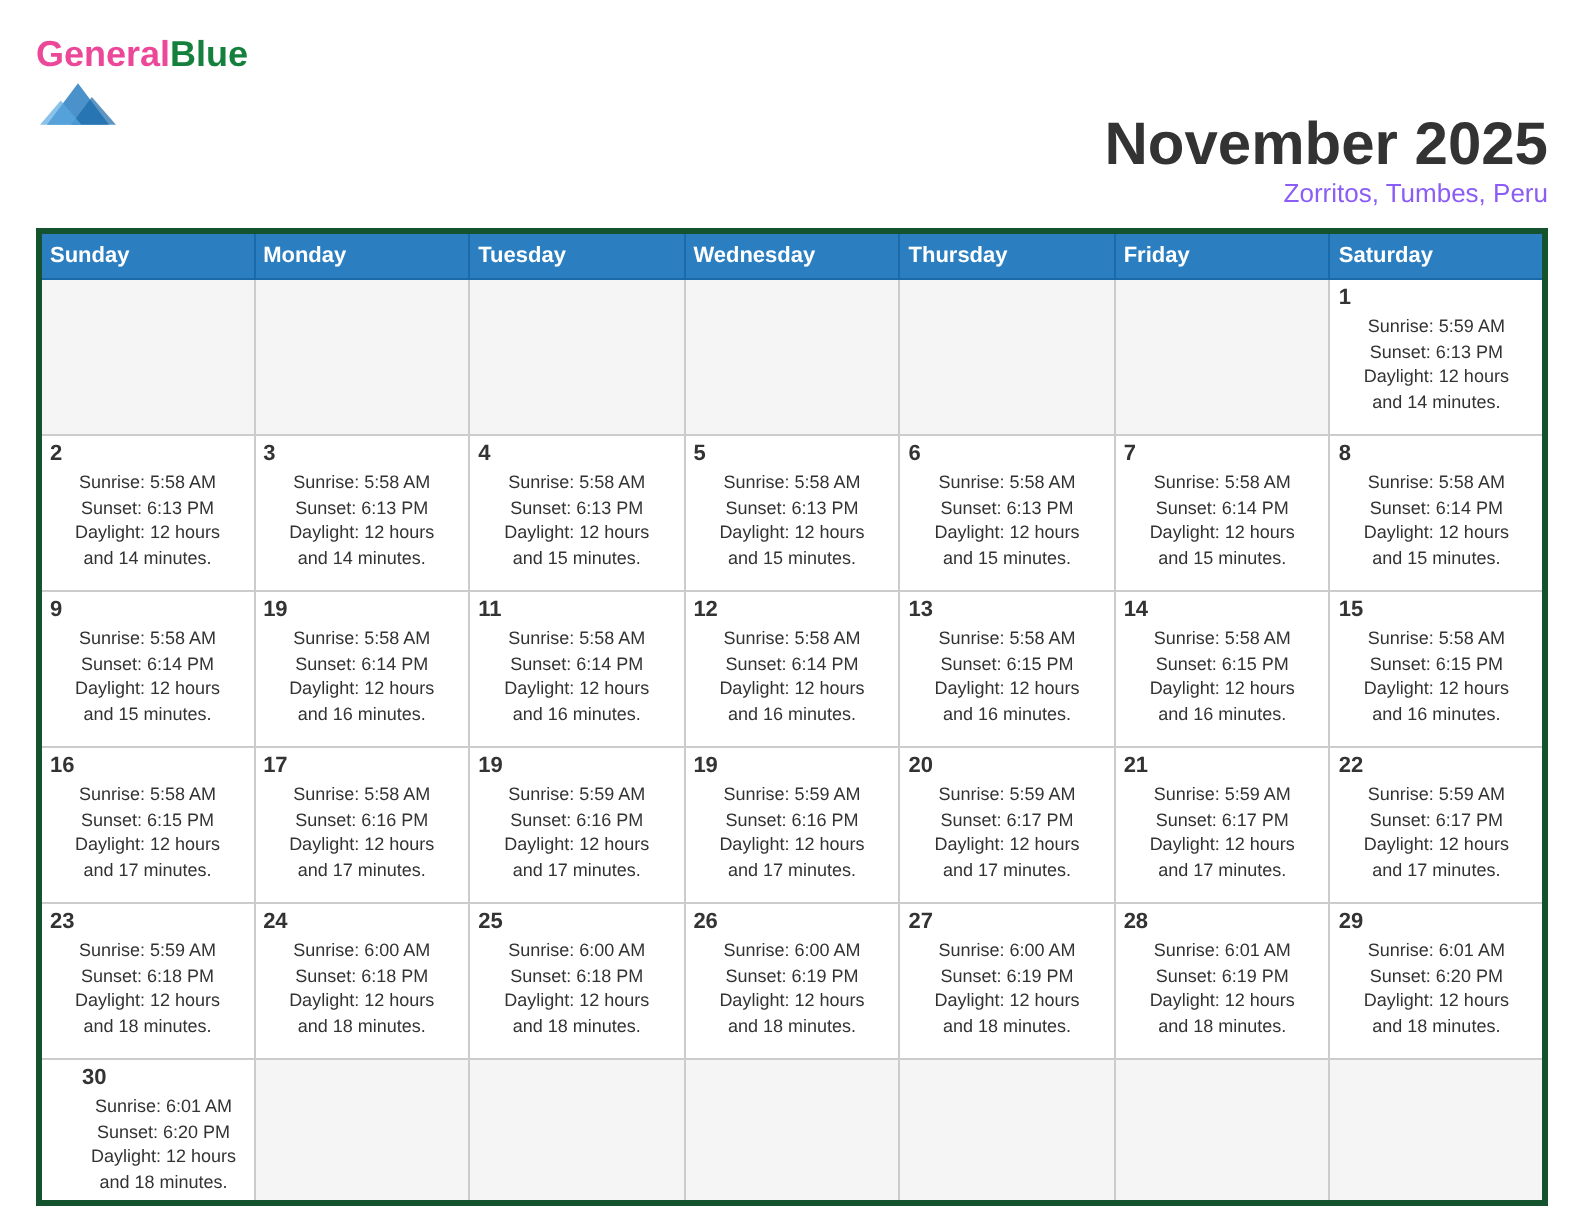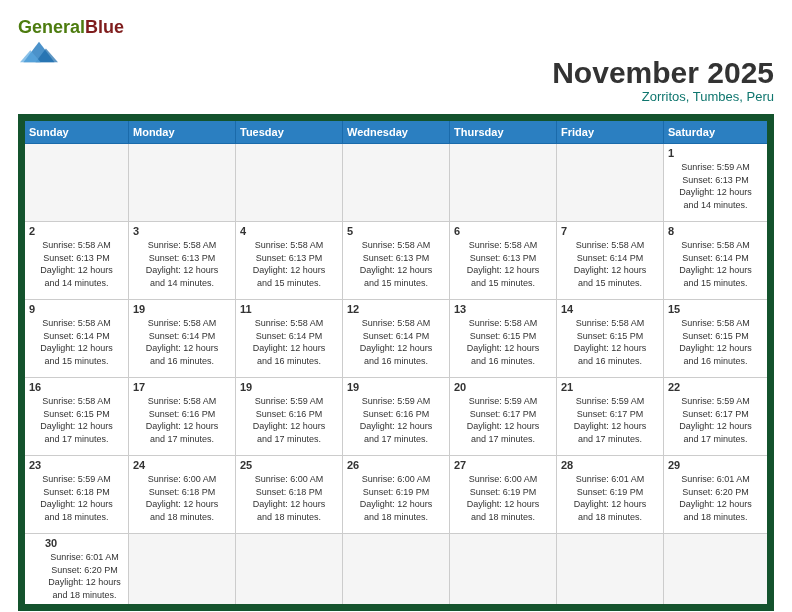--- a/index.html
+++ b/index.html
@@ -28,44 +28,44 @@
       align-items: center;
       gap: 0px;
     }
     .logo-text {
       font-size: 18px;
       font-weight: bold;
       color: #333;
       line-height: 1;
     }
     .logo-text span {
-      color: #4d7c0f;
+      color: #ec4899;
     }
     .logo-icon {
       width: 38px;
       height: 32px;
       margin-left: 2px;
     }
     .title-block {
       text-align: right;
     }
     .month-title {
       font-size: 30px;
       font-weight: bold;
       color: #333;
       line-height: 1.1;
       margin-top: 38px;
     }
     .subtitle {
       font-size: 13px;
-      color: #0f766e;
+      color: #8b5cf6;
     }
     .calendar {
       flex: 1;
-      border: 7px solid #14532d;
+      border: 3px solid #14532d;
       border-collapse: collapse;
       width: 100%;
       table-layout: fixed;
     }
     .calendar th {
       background: #2b7fc1;
       color: #fff;
       font-size: 11px;
       font-weight: bold;
       padding: 5px 4px;
@@ -102,21 +102,21 @@
     }
   </style>
 </head>
 <body>
 
 <div class="page">
   <div class="header">
     <div class="logo">
       <div>
         <div class="logo-text">
-          <span>General</span><span style="color:#7f1d1d;">Blue</span>
+          <span>General</span><span style="color:#15803d;">Blue</span>
         </div>
         <svg class="logo-icon" viewBox="0 0 44 32" width="44" height="28">
           <polygon points="4,28 22,4 40,28" fill="#2b7fc1" opacity="0.85"></polygon>
           <polygon points="18,28 30,12 44,28" fill="#1a6aaa" opacity="0.7"></polygon>
           <polygon points="0,28 12,14 24,28" fill="#5aa8e0" opacity="0.7"></polygon>
         </svg>
       </div>
     </div>
     <div class="title-block">
       <div class="month-title">November 2025</div>

